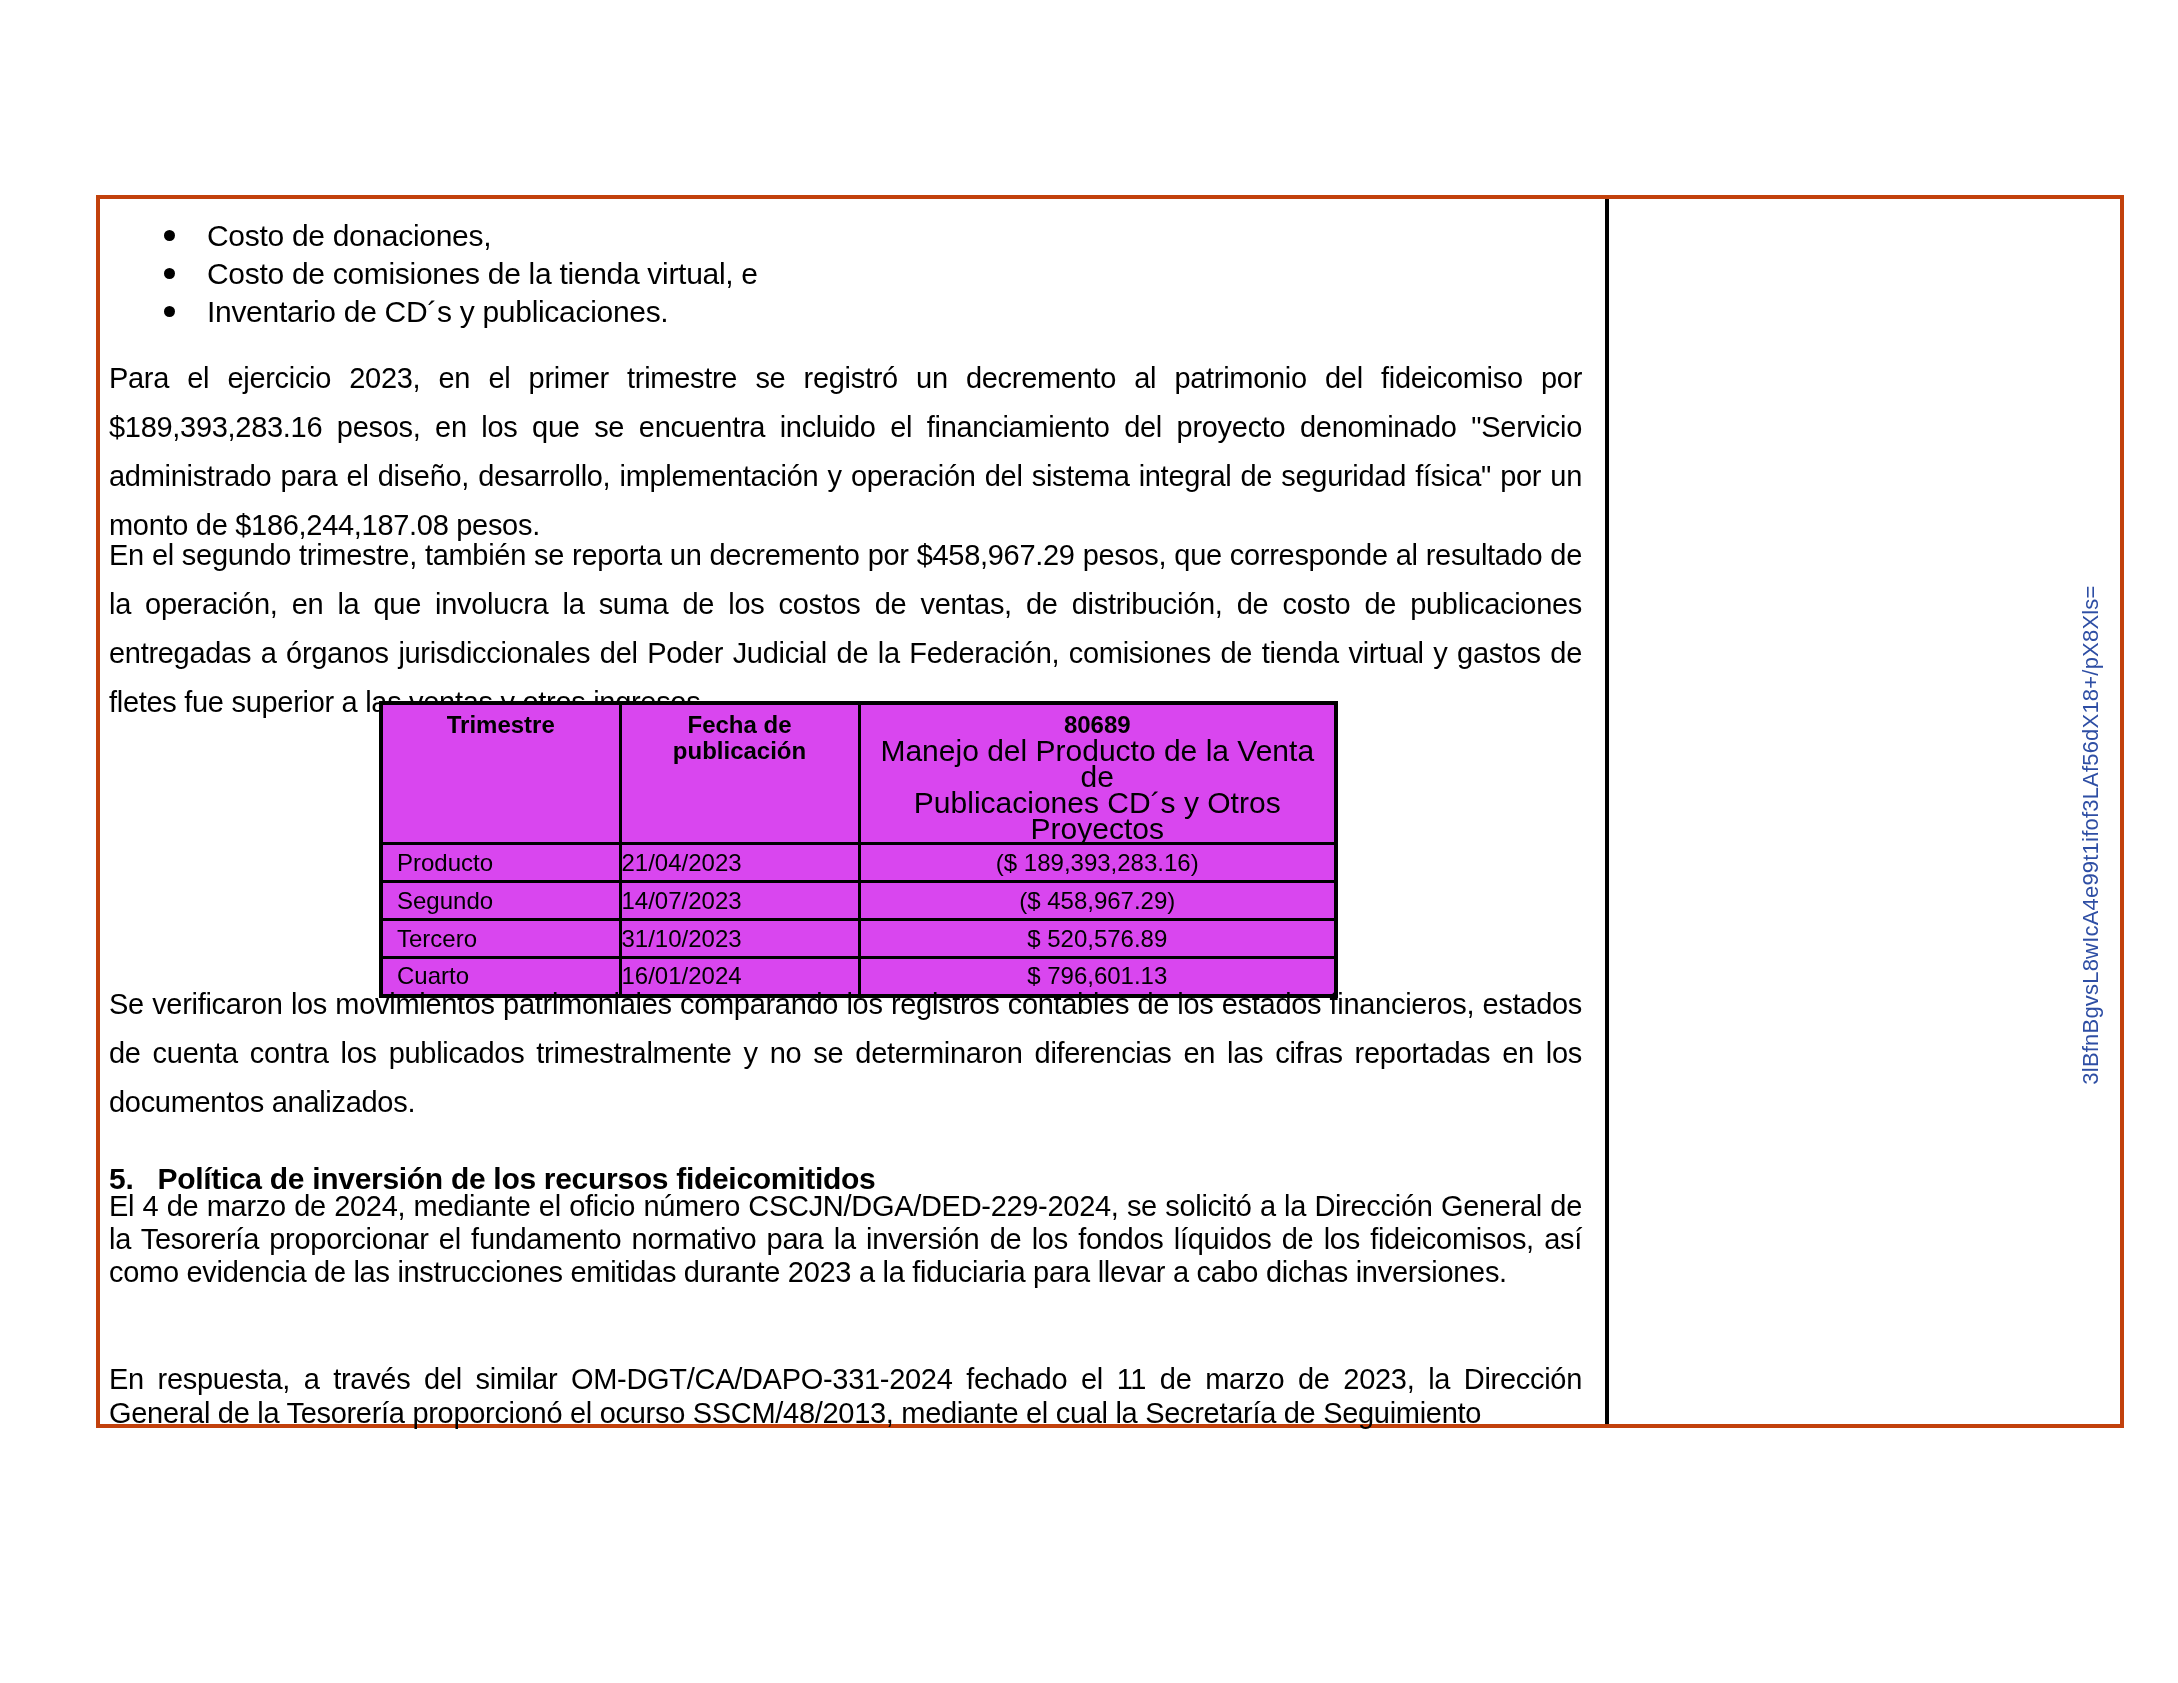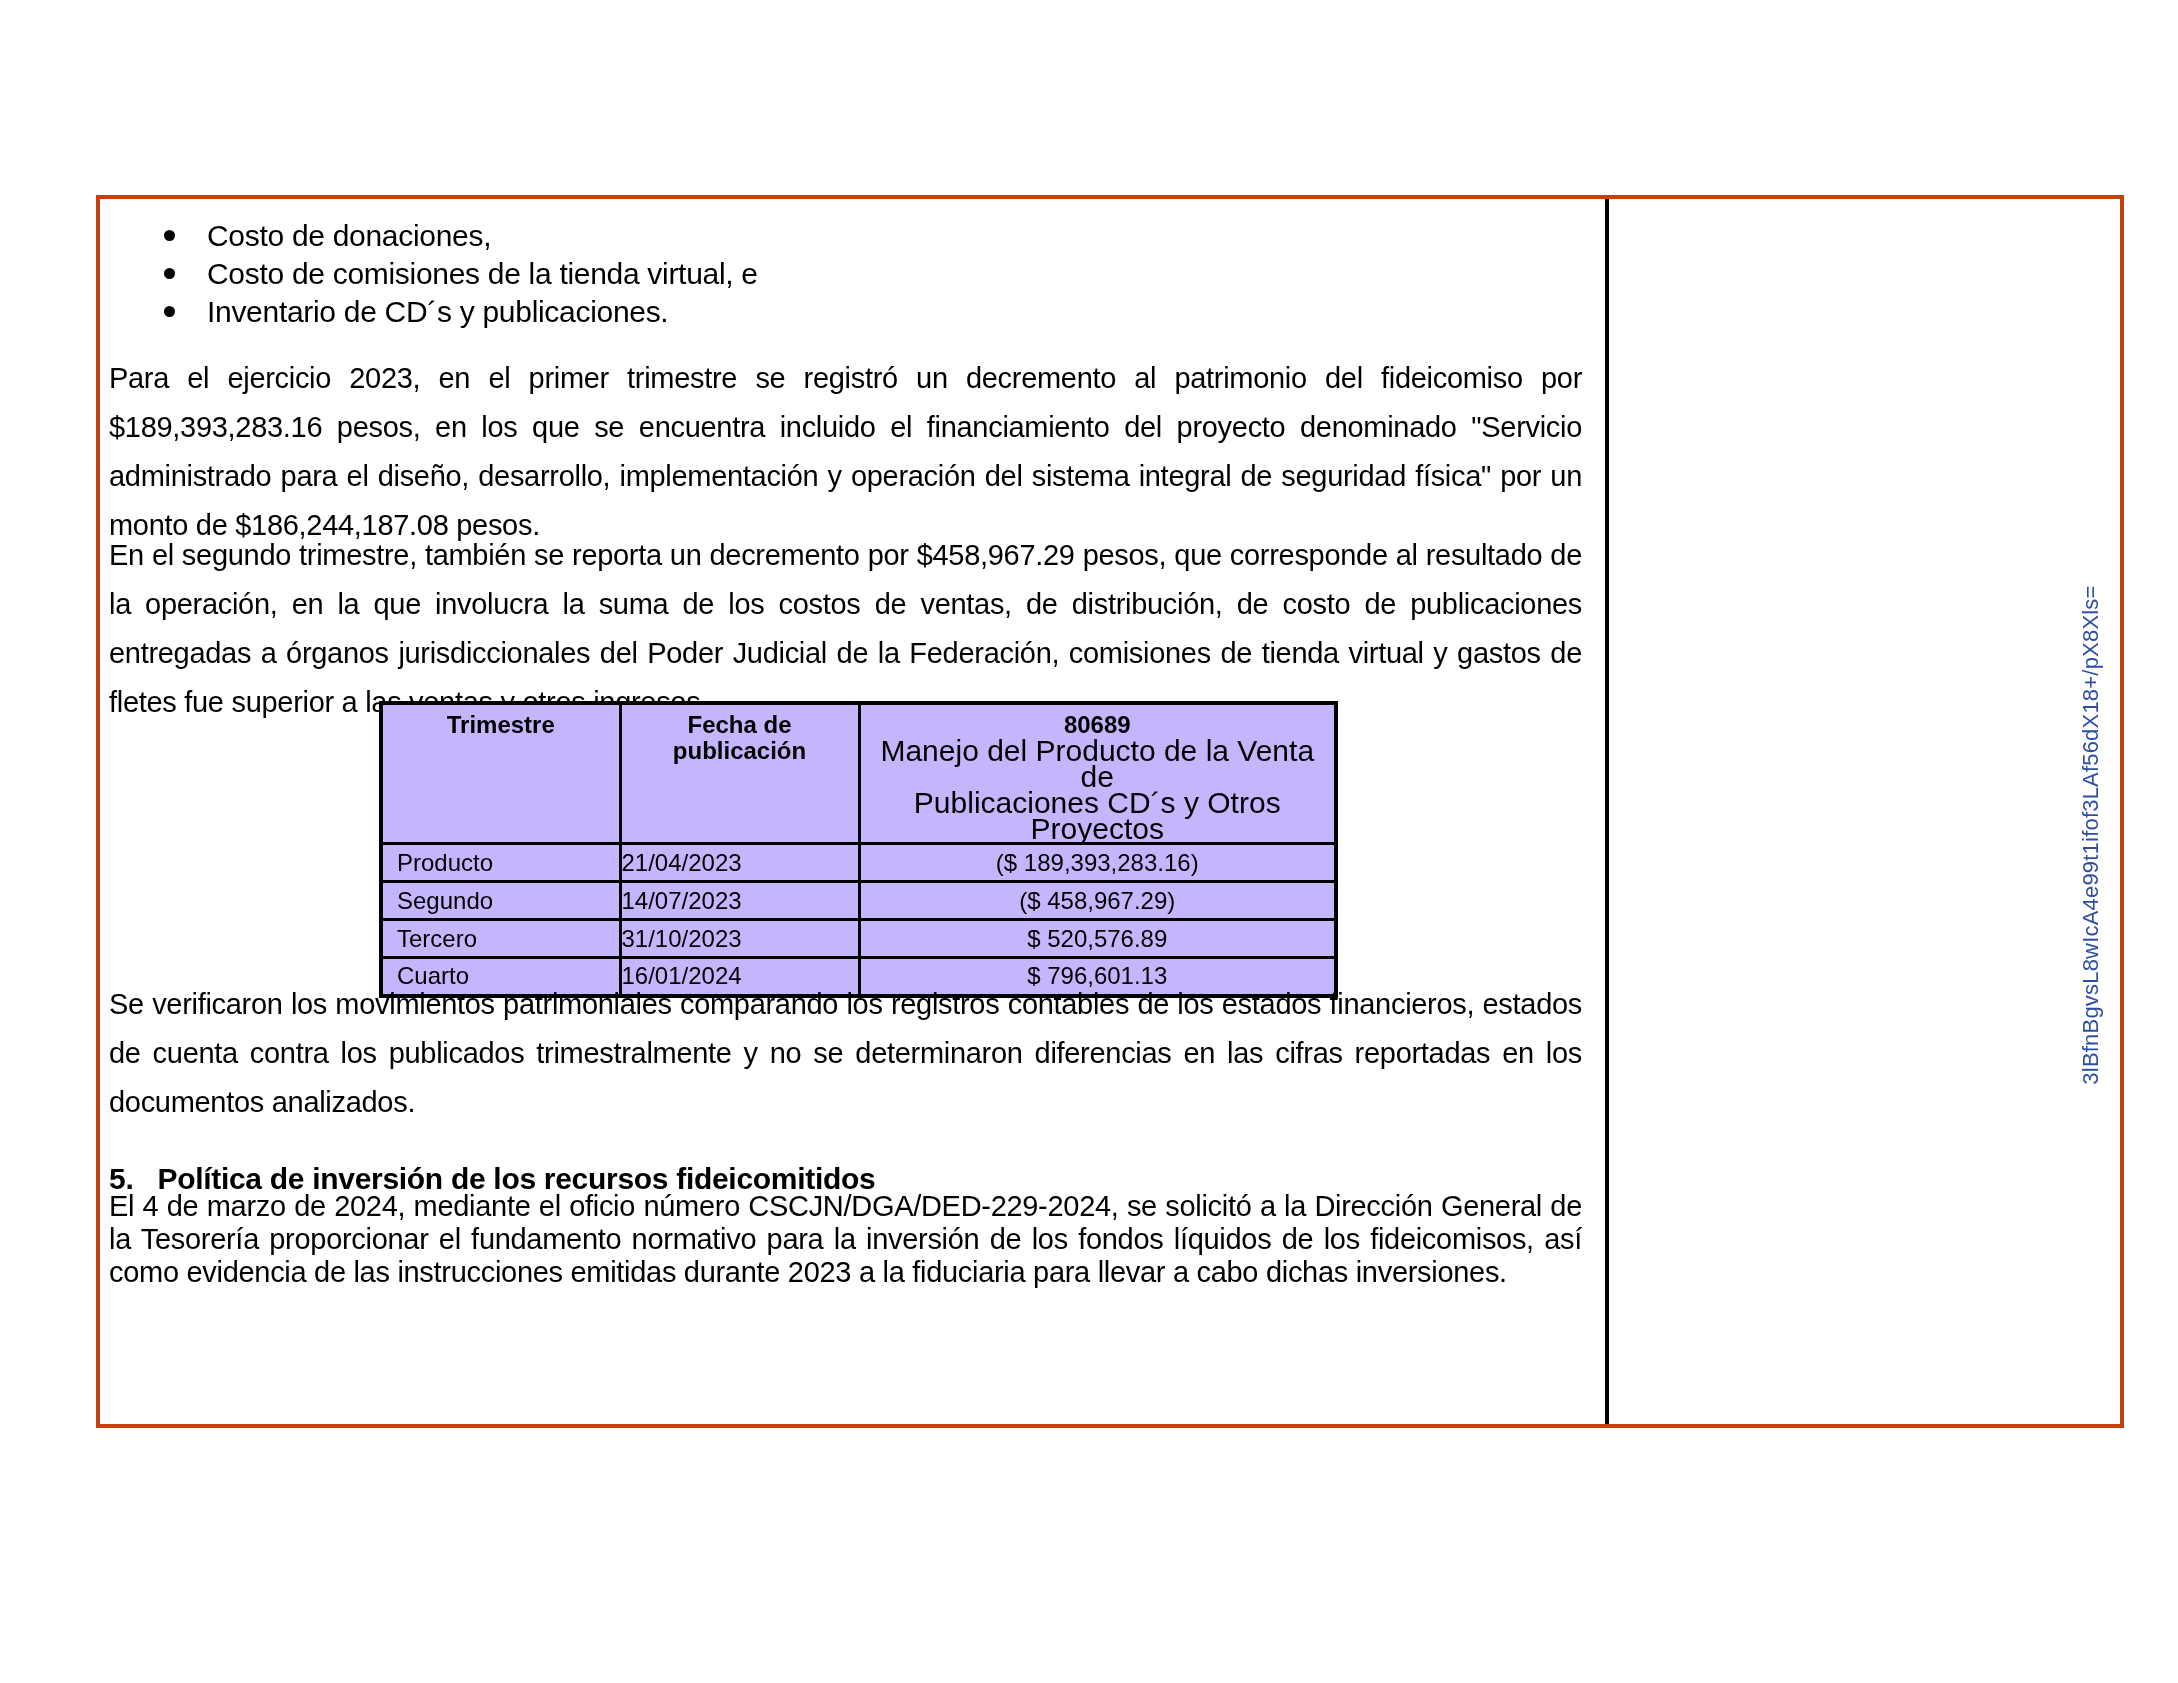--- a/index.html
+++ b/index.html
@@ -80,21 +80,21 @@
     width: 954px;
     border-collapse: collapse;
     border: 4px solid #000;
     table-layout: fixed;
   }
   .qtable td, .qtable th {
     border: 3px solid #000;
     font-size: 24px;
     line-height: 26px;
     padding: 0;
-    background: #c4b5fd;
+    background: #d946ef;
   }
   .qtable th {
     font-weight: bold;
     vertical-align: top;
     padding-top: 7px;
     height: 79px;
     box-sizing: border-box;
     text-align: center;
   }
   .qtable .col-trimestre { width: 239px; }
@@ -191,16 +191,17 @@
   </table>
 
   <p class="block para p3">Se verificaron los movimientos patrimoniales comparando los registros contables de los estados financieros, estados de cuenta contra los publicados trimestralmente y no se determinaron diferencias en las cifras reportadas en los documentos analizados.</p>
 
   <div class="block section-heading">
     <span class="sec-num">5.</span><span>Política de inversión de los recursos fideicomitidos</span>
   </div>
 
   <p class="block para p4">El 4 de marzo de 2024, mediante el oficio número CSCJN/DGA/DED-229-2024, se solicitó a la Dirección General de la Tesorería proporcionar el fundamento normativo para la inversión de los fondos líquidos de los fideicomisos, así como evidencia de las instrucciones emitidas durante 2023 a la fiduciaria para llevar a cabo dichas inversiones.</p>
 
+  <p class="block para p5">En respuesta, a través del similar OM-DGT/CA/DAPO-331-2024 fechado el 11 de marzo de 2023, la Dirección General de la Tesorería proporcionó el ocurso SSCM/48/2013, mediante el cual la Secretaría de Seguimiento</p>
 </div>
 
 <div class="seal-text" style="color: rgb(46, 78, 164);">3lBfnBgvsL8wIcA4e99t1ifof3LAf56dX18+/pX8Xls=</div>
 
 
 </body></html>

